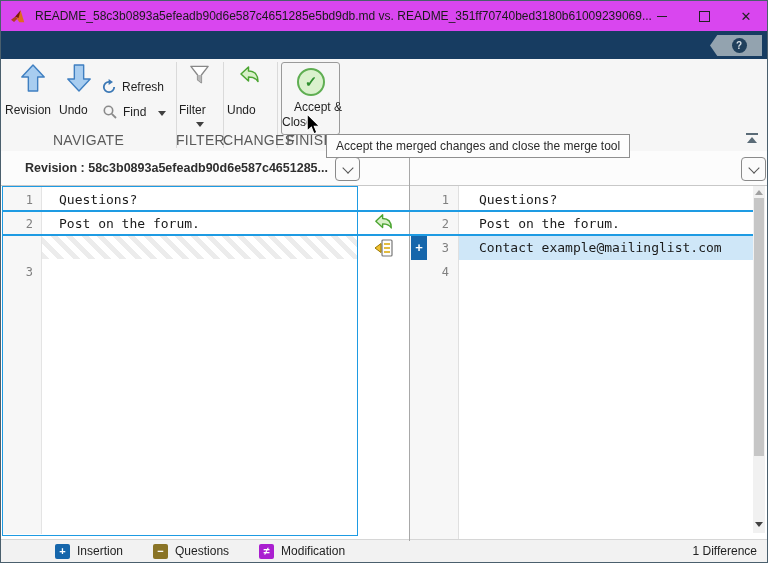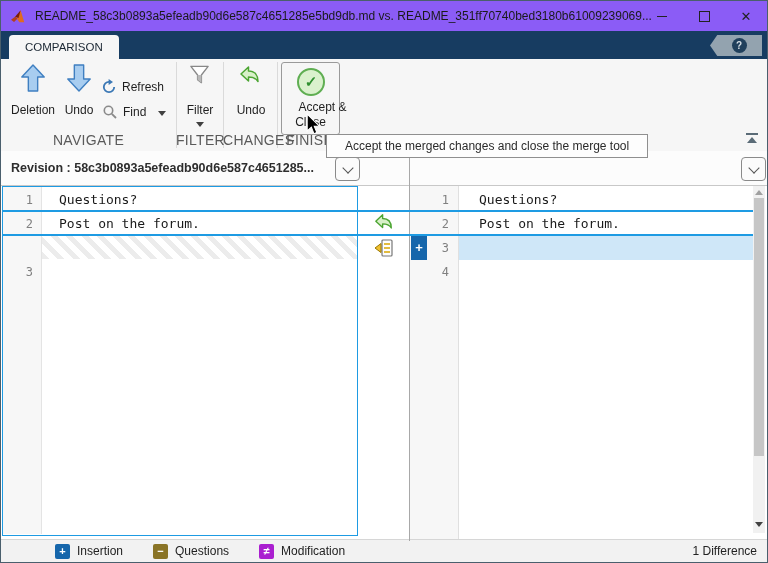--- a/index.html
+++ b/index.html
@@ -2,52 +2,52 @@
 <html><head>
 <meta charset="utf-8">
 <style>
   html,body{margin:0;padding:0;}
   body{
     width:768px;height:563px;position:relative;overflow:hidden;
     font-family:"Liberation Sans",sans-serif;background:#ffffff;
     box-sizing:border-box;border:1px solid #4a5f6d;
   }
   
-  #titlebar{position:absolute;left:0;top:0;width:100%;height:30px;background:#8b5cf6;display:flex;align-items:center;}
+  #titlebar{position:absolute;left:0;top:0;width:100%;height:30px;background:#d946ef;display:flex;align-items:center;}
   #titlebar .app-icon{width:17px;height:17px;margin-left:9px;}
   #titlebar .title-text{margin-left:8px;font-size:12px;color:#1a1a1a;white-space:nowrap;}
   .win-controls{position:absolute;right:0;top:0;height:30px;display:flex;}
   .win-btn{width:42px;height:30px;display:flex;align-items:center;justify-content:center;}
   .min-glyph{width:10px;height:1px;background:#222;}
   .max-glyph{width:9px;height:9px;border:1px solid #222;}
   .close-glyph{font-size:13px;color:#222;line-height:1;}
   
   #ribbon-tabs{position:absolute;left:0;top:30px;width:100%;height:28px;background:#173c61;}
   .ribbon-tab{position:absolute;left:8px;top:4px;height:24px;line-height:24px;background:#f6f6f6;
     border-radius:4px 4px 0 0;padding:0 16px;font-size:11.5px;color:#1b2733;}
   .help-btn{position:absolute;right:5px;top:4px;width:52px;height:21px;background:#93a3af;
     clip-path:polygon(14% 0,100% 0,100% 100%,14% 100%,0 50%);display:flex;align-items:center;justify-content:center;}
   .help-circle{width:15px;height:15px;border-radius:50%;background:#20405c;color:#d7dfe5;
     font-size:10px;font-weight:bold;display:flex;align-items:center;justify-content:center;margin-left:6px;}
   
   #ribbon-body{position:absolute;left:0;top:58px;width:100%;height:92px;background:#f6f6f6;border-bottom:1px solid #d9d9d9;}
-  .rb-label{position:absolute;font-size:12px;color:#1f1f1f;text-align:center;white-space:nowrap;}
+  .rb-label{position:absolute;font-size:12px;color:#1f1f1f;text-align:left;white-space:nowrap;}
   .vsep{position:absolute;top:3px;height:86px;width:1px;background:#dadada;}
   .grp-label{position:absolute;bottom:3px;font-size:14px;color:#5a5a5a;text-align:center;letter-spacing:.3px;}
   .caret-down{width:0;height:0;border-left:4px solid transparent;border-right:4px solid transparent;border-top:5px solid #404040;}
   .accept-box{position:absolute;left:280px;top:3px;width:57px;height:71px;border:1px solid #9a9a9a;border-radius:3px;background:#f6f6f6;}
   .accept-circle{position:absolute;left:15px;top:5px;width:24px;height:24px;border-radius:50%;
     background:#daf1cd;border:2px solid #5fae52;color:#2f8f2f;font-size:15px;font-weight:bold;
     display:flex;align-items:center;justify-content:center;}
   .collapse-ribbon{position:absolute;right:8px;top:74px;width:14px;display:flex;flex-direction:column;align-items:center;}
   .collapse-bar{width:12px;height:2px;background:#5a6b77;margin-bottom:2px;}
   .collapse-tri{width:0;height:0;border-left:5px solid transparent;border-right:5px solid transparent;border-bottom:6px solid #5a6b77;}
   
   #tooltip{position:absolute;left:325px;top:133px;height:22px;line-height:22px;background:#fdfdfd;
-    border:1px solid #8f8f8f;padding:0 18px;font-size:12px;color:#2b2b2b;z-index:40;white-space:nowrap;}
+    border:1px solid #8f8f8f;padding:0 9px;font-size:12px;color:#2b2b2b;z-index:40;white-space:nowrap;}
   #cursor{position:absolute;left:304px;top:112px;z-index:60;}
   
   #header-bar{position:absolute;left:0;top:150px;width:100%;height:35px;background:#fcfcfc;border-bottom:1px solid #c8c8c8;box-sizing:border-box;}
   .pane-title{position:absolute;top:0;height:34px;line-height:34px;font-size:12.5px;font-weight:bold;color:#2e2e2e;white-space:nowrap;}
   .chev-btn{position:absolute;top:6px;width:23px;height:22px;border:1px solid #8a8a8a;border-radius:4px;background:#fbfbfb;
     display:flex;align-items:center;justify-content:center;}
   .chev-glyph{width:7px;height:7px;border-right:1.5px solid #555;border-bottom:1.5px solid #555;transform:rotate(45deg);margin-top:-3px;}
   #divider-v{position:absolute;left:408px;top:150px;width:1px;height:390px;background:#a8a8a8;z-index:3;}
   
   #code-area{position:absolute;left:0;top:185px;width:100%;height:355px;background:#ffffff;}
@@ -97,32 +97,31 @@
     <div class="win-btn">
         <div class="max-glyph"></div>
       </div>
     <div class="win-btn">
         <span class="close-glyph">✕</span>
       </div>
   </div>
 </div>
 
 <div id="ribbon-tabs">
-  <div class="ribbon-tab">COMPARISON</div>
   <div class="help-btn">
     <div class="help-circle">?</div>
   </div>
 </div>
 
 <div id="ribbon-body">
 
   <svg style="position:absolute;left:19px;top:5px;" width="26" height="28" viewBox="0 0 26 30">
     <path d="M13 1 L25 14 H18 V29 H8 V14 H1 Z" fill="#a8cdf0" stroke="#3f7fc1" stroke-width="1.5" stroke-linejoin="round"></path>
   </svg>
-  <div class="rb-label" style="left:4px;top:44px;width:56px;">Deletion</div>
+  <div class="rb-label" style="left:4px;top:44px;width:56px;">Revision</div>
 
   <svg style="position:absolute;left:65px;top:5px;" width="26" height="28" viewBox="0 0 26 30">
     <path d="M13 29 L1 16 H8 V1 H18 V16 H25 Z" fill="#a8cdf0" stroke="#3f7fc1" stroke-width="1.5" stroke-linejoin="round"></path>
   </svg>
   <div class="rb-label" style="left:58px;top:44px;width:40px;">Undo</div>
 
   <svg style="position:absolute;left:100px;top:20px;" width="16" height="16" viewBox="0 0 16 16">
     <path d="M13.2 8 A5.2 5.2 0 1 1 8 2.8" fill="none" stroke="#3b78b5" stroke-width="1.8"></path>
     <polygon points="7.6,0 7.6,6 12,3" fill="#3b78b5"></polygon>
   </svg>
@@ -169,21 +168,21 @@
     <div class="collapse-tri"></div>
   </div>
 </div>
 
 <div id="tooltip">Accept the merged changes and close the merge tool</div>
 <svg id="cursor" width="16" height="22" viewBox="0 0 12 19">
   <path d="M1 1 L1 15.5 L4.6 12.2 L6.8 17.8 L9.3 16.8 L7.1 11.4 L11.5 11.4 Z" fill="#000" stroke="#fff" stroke-width="0.9"></path>
 </svg>
 
 <div id="header-bar">
-  <div class="pane-title" style="left:10px;">Revision : 58c3b0893a5efeadb90d6e587c4651285...</div>
+  <div class="pane-title" style="left:24px;">Revision : 58c3b0893a5efeadb90d6e587c4651285...</div>
   <div class="chev-btn" style="left:334px;">
     <div class="chev-glyph"></div>
   </div>
   <div class="chev-btn" style="left:740px;">
     <div class="chev-glyph"></div>
   </div>
 </div>
 <div id="divider-v"></div>
 
 <div id="code-area">
@@ -213,20 +212,21 @@
 
   <div class="right-gutter"></div>
   <div class="ins-highlight"></div>
   <div class="ins-badge">+</div>
   <span class="lnum mono" style="left:420px;width:28px;top:2px;">1</span>
   <span class="lnum mono" style="left:420px;width:28px;top:26px;">2</span>
   <span class="lnum mono" style="left:420px;width:28px;top:50px;">3</span>
   <span class="lnum mono" style="left:420px;width:28px;top:74px;">4</span>
   <span class="ltext mono" style="left:478px;top:2px;">Questions?</span>
   <span class="ltext mono" style="left:478px;top:26px;">Post on the forum.</span>
+  <span class="ltext mono" style="left:478px;top:50px;">Contact example@mailinglist.com</span>
 
   <div id="scrollbar">
     <div class="sb-up"></div>
     <div class="sb-thumb"></div>
     <div class="sb-down"></div>
   </div>
 </div>
 
 <div id="status-bar">
   <div class="legend-item">

